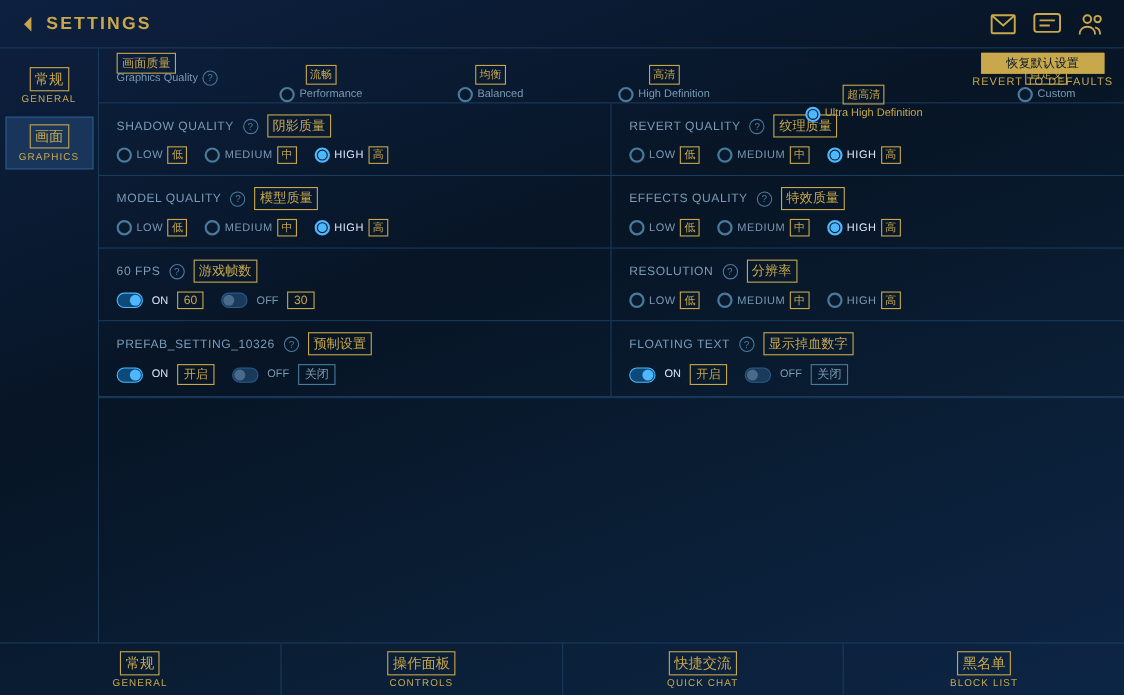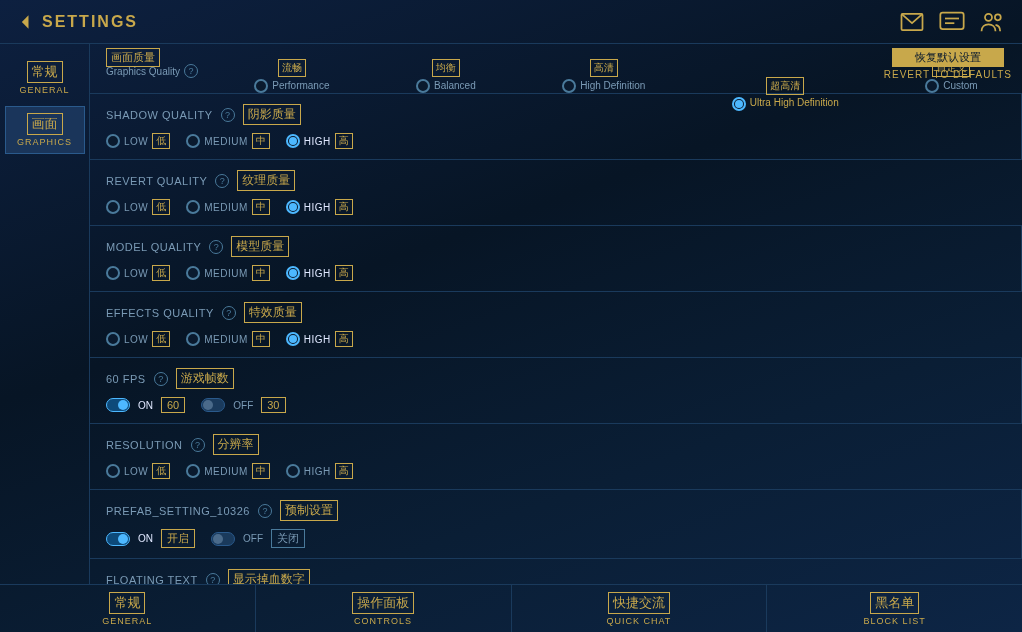--- a/index.html
+++ b/index.html
@@ -214,21 +214,21 @@
       font-size: 10px;
     }
 
     .gq-option.active .gq-option-text {
       color: #c8a84b;
     }
 
     
     .settings-grid {
       display: grid;
-      grid-template-columns: 1fr;
+      grid-template-columns: 1fr 1fr;
       gap: 0;
       border-bottom: 1px solid #1a3a5c;
     }
 
     .settings-cell {
       padding: 10px 16px;
       border-right: 1px solid #1a3a5c;
       border-bottom: 1px solid #1a3a5c;
     }
 

